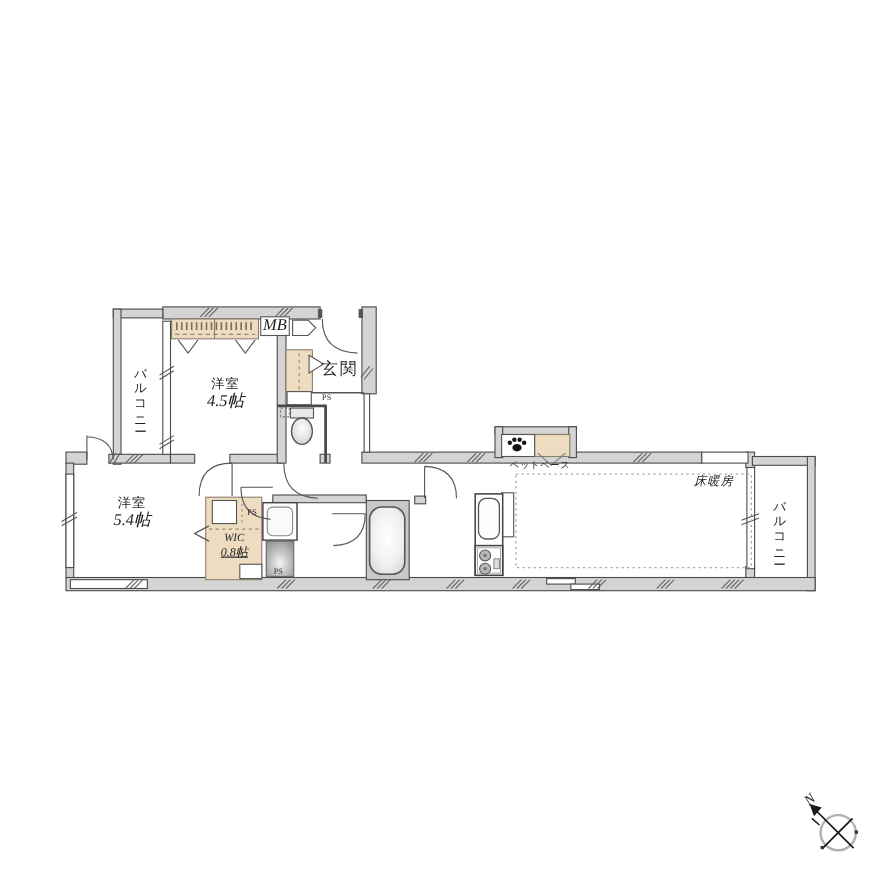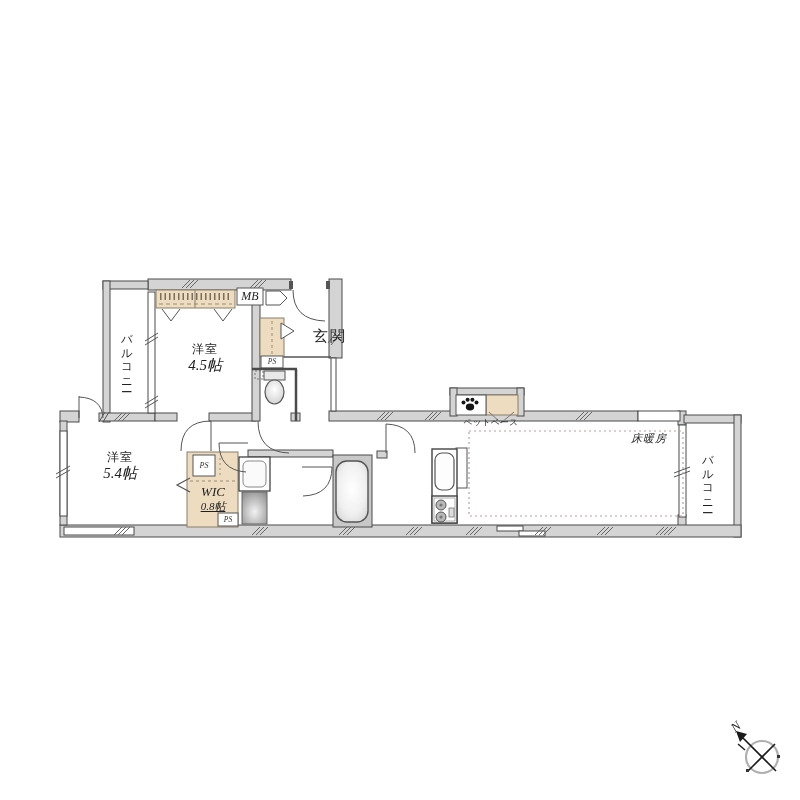--- a/index.html
+++ b/index.html
@@ -5,28 +5,28 @@
   html,body{margin:0;padding:0;background:#ffffff;}
   .stage{position:relative;width:800px;height:800px;background:#ffffff;overflow:hidden;
          font-family:"Liberation Serif","DejaVu Serif",serif;color:#1f1f1f;}
   .stage svg{position:absolute;left:0;top:0;}
   .lbl{position:absolute;text-align:center;line-height:1.2;white-space:nowrap;}
   .v{writing-mode:vertical-rl;letter-spacing:2px;white-space:normal;}
   .room-name{font-size:12px;letter-spacing:1px;}
   .room-size{font-size:15px;font-style:italic;}
   .ldk-name{font-size:22px;font-style:italic;letter-spacing:1px;}
   .ldk-size{font-size:16px;font-style:italic;}
-  .wic-name{font-size:13px;font-style:italic;}
+  .wic-name{font-size:10px;font-style:italic;}
   .wic-size{font-size:11px;font-style:italic;text-decoration:underline;}
-  .genkan{font-size:15px;letter-spacing:2px;margin-left:21px;}
+  .genkan{font-size:15px;letter-spacing:2px;}
   .balcony{font-size:11.5px;}
   .heating{font-size:11px;letter-spacing:1px;font-style:italic;}
   .pet{font-size:8.5px;letter-spacing:0.5px;}
-  .mb{font-size:12px;font-style:italic;line-height:17px;}
-  .ps{font-style:italic;color:#333;}
+  .mb{font-size:15px;font-style:italic;line-height:17px;}
+  .ps{color:#333;padding-left:25px;}
   .north{font-size:13px;font-style:italic;transform:rotate(-40deg);}
 </style>
 </head>
 <body>
 
 <div class="stage">
 
 <svg width="800" height="800" viewBox="0 0 800 800">
   <defs>
     <radialGradient id="tubGrad" cx="50%" cy="45%" r="70%">

